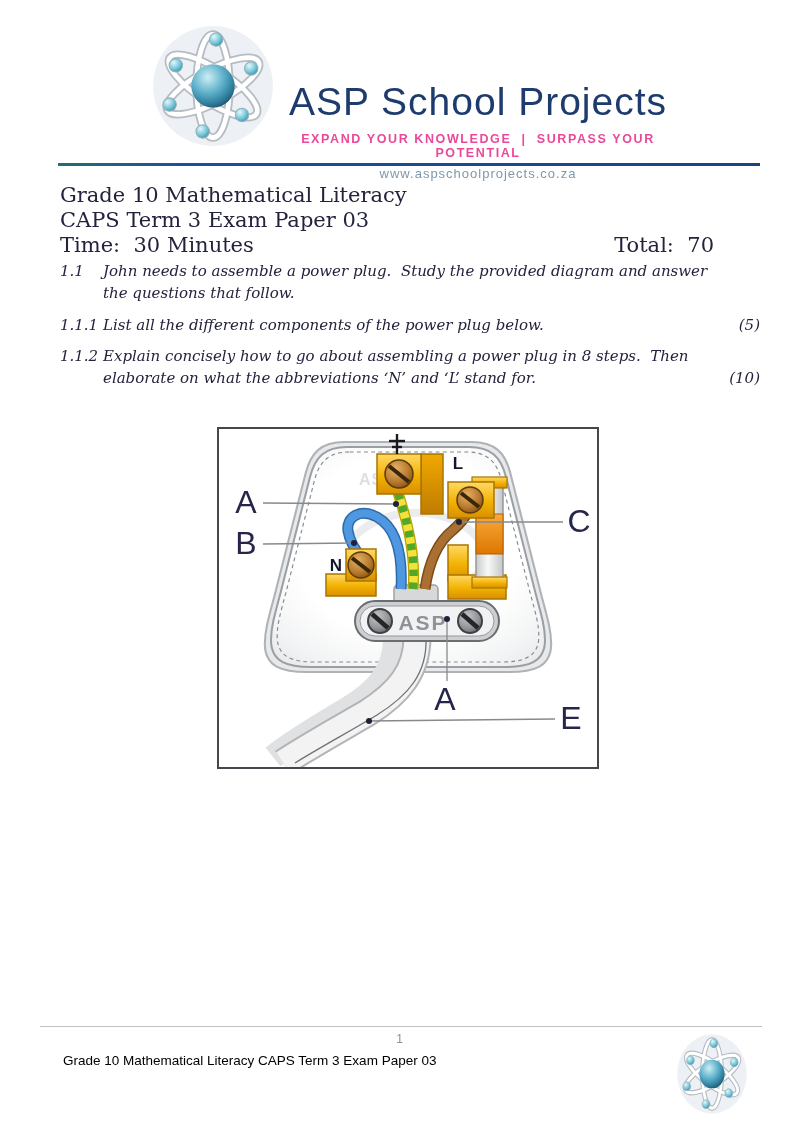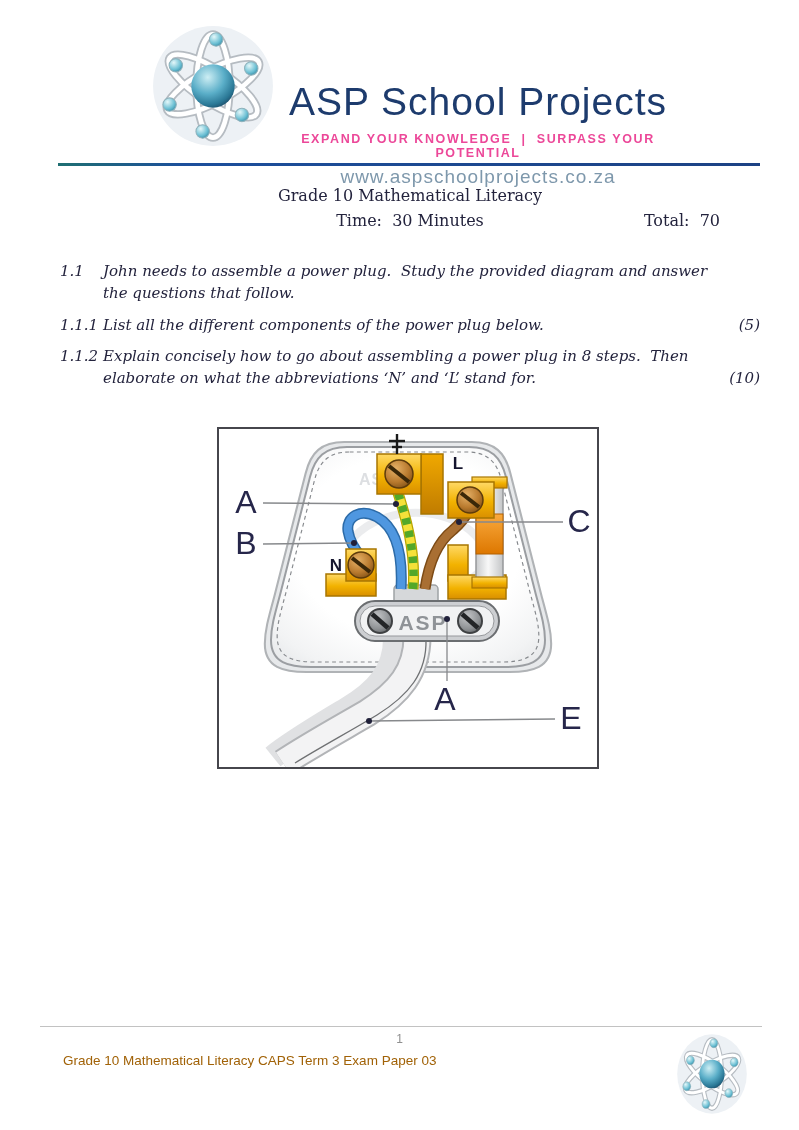--- a/index.html
+++ b/index.html
@@ -6,47 +6,47 @@
   .page{position:relative;width:799px;height:1130px;background:#ffffff;overflow:hidden;
         font-family:"DejaVu Serif",serif;color:#23233d;}
   .bindtext{white-space:pre-wrap;}
 
   
   .header-logo{position:absolute;left:150px;top:24px;width:126px;height:124px;}
   .brand-block{position:absolute;left:278px;top:44px;width:400px;text-align:center;
                font-family:"Liberation Sans",sans-serif;}
   .brand-title{font-size:39px;font-weight:400;letter-spacing:1px;color:#1d3b6d;line-height:44px;margin-top:36px;}
   .brand-tagline{margin-top:8px;font-size:12.5px;letter-spacing:1.6px;color:#ec4899;font-weight:600;}
-  .brand-site{margin-top:6px;font-size:19px;letter-spacing:1px;color:#7e98ac;}
+  .brand-site{margin-top:6px;font-size:13px;letter-spacing:1px;color:#7e98ac;}
   .header-rule{position:absolute;left:58px;top:163px;width:702px;height:3px;
                background:linear-gradient(90deg,#1f6f72 0%,#1d4f9c 18%,#1d4284 100%);}
 
   
-  .exam-info{position:absolute;left:60px;top:183px;width:700px;font-size:16px;line-height:25px;text-align:center;}
+  .exam-info{position:absolute;left:60px;top:183px;width:700px;font-size:21px;line-height:25px;}
   .exam-info .row3{position:relative;}
-  .total-label{position:absolute;right:40px;top:0;}
+  .total-label{position:absolute;right:46px;top:0;}
 
   
   .questions{position:absolute;left:60px;top:260px;width:700px;font-size:15px;line-height:22px;}
   .q-heading{font-size:16px;font-weight:700;margin-bottom:6px;text-shadow:0.4px 0 0 #2b2b4c;}
   .q-row{display:flex;margin-bottom:10px;font-style:italic;}
   .q-num{flex:none;width:43px;}
   .q-text{flex:1;padding-right:10px;}
   .q-marks{flex:none;width:34px;text-align:right;align-self:flex-end;}
 
   
   .diagram-box{position:absolute;left:217px;top:427px;width:378px;height:338px;
                border:2px solid #46464c;background:#ffffff;}
 
   
   .footer-rule{position:absolute;left:40px;top:1026px;width:722px;height:1px;background:#c2c2c2;}
   .page-number{position:absolute;left:0;top:1032px;width:799px;text-align:center;
                font-family:"Liberation Sans",sans-serif;font-size:12px;color:#8f8f8f;}
   .footer-text{position:absolute;left:63px;top:1048px;font-family:"Liberation Sans",sans-serif;
-               font-size:13.5px;color:#a16207;line-height:26px;}
+               font-size:13.5px;color:#000000;line-height:26px;}
   .footer-logo{position:absolute;left:676px;top:1033px;width:72px;height:82px;}
 </style>
 </head>
 <body>
 
 <svg width="0" height="0" style="position:absolute" aria-hidden="true">
   <defs>
     <radialGradient id="nucGrad" cx="38%" cy="30%" r="85%">
       <stop offset="0%" stop-color="#cdeef4"></stop>
         <stop offset="45%" stop-color="#5aaec8"></stop>
@@ -92,20 +92,21 @@
   </div>
   <div class="brand-block">
     <div class="brand-title bindtext">ASP School Projects</div>
     <div class="brand-tagline bindtext">EXPAND YOUR KNOWLEDGE  |  SURPASS YOUR POTENTIAL</div>
     <div class="brand-site bindtext">www.aspschoolprojects.co.za</div>
   </div>
   <div class="header-rule"></div>
 
   <div class="exam-info">
     <div class="bindtext">Grade 10 Mathematical Literacy</div>
+    <div class="bindtext">CAPS Term 3 Exam Paper 03</div>
     <div class="row3">
       <span class="bindtext">Time:  30 Minutes</span>
       <span class="total-label bindtext">Total:  70</span>
     </div>
   </div>
 
   <div class="questions">
 
     <div class="q-row">
       <span class="q-num bindtext">1.1</span>

